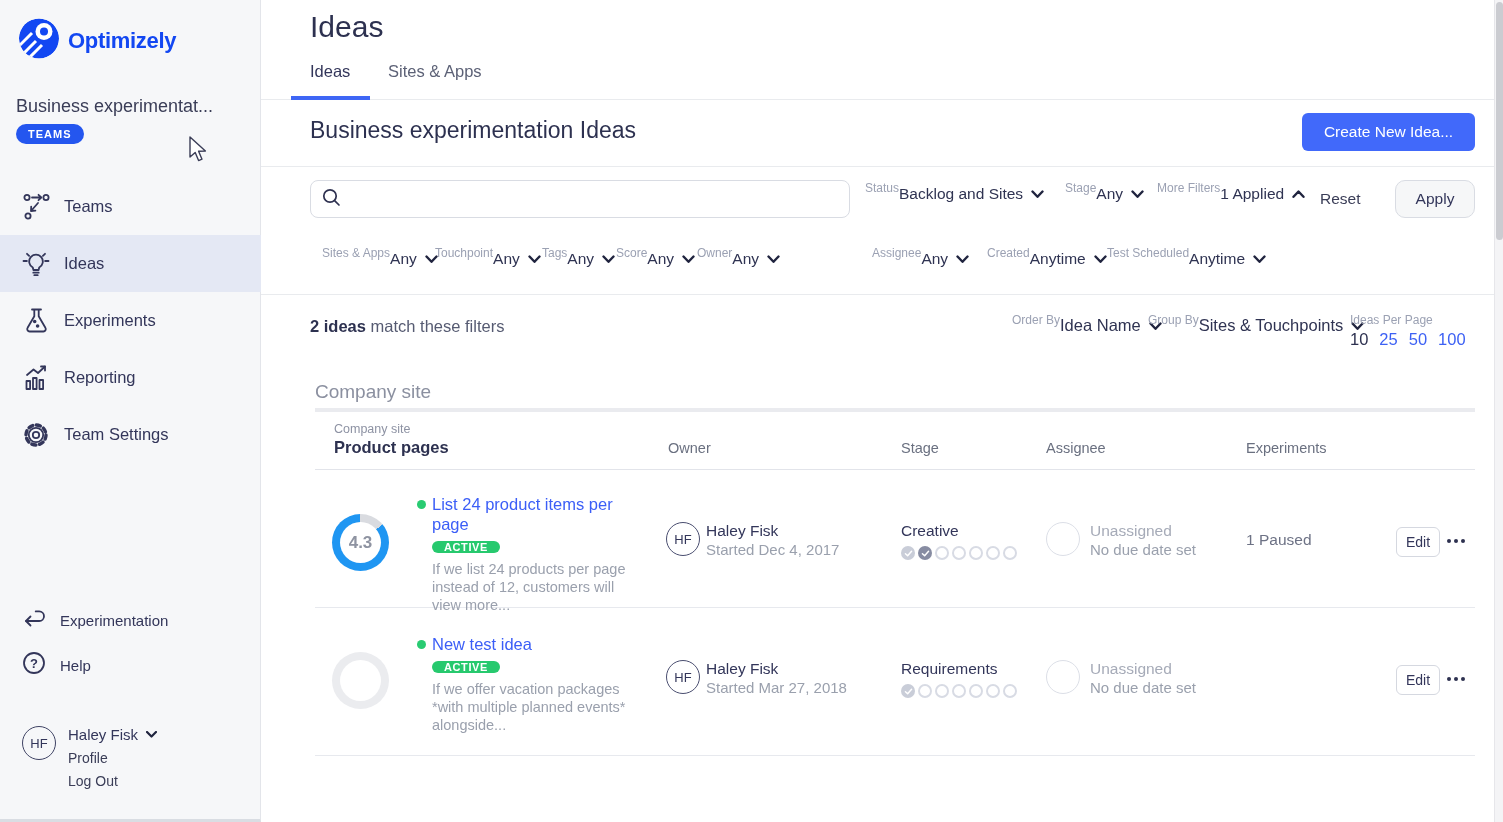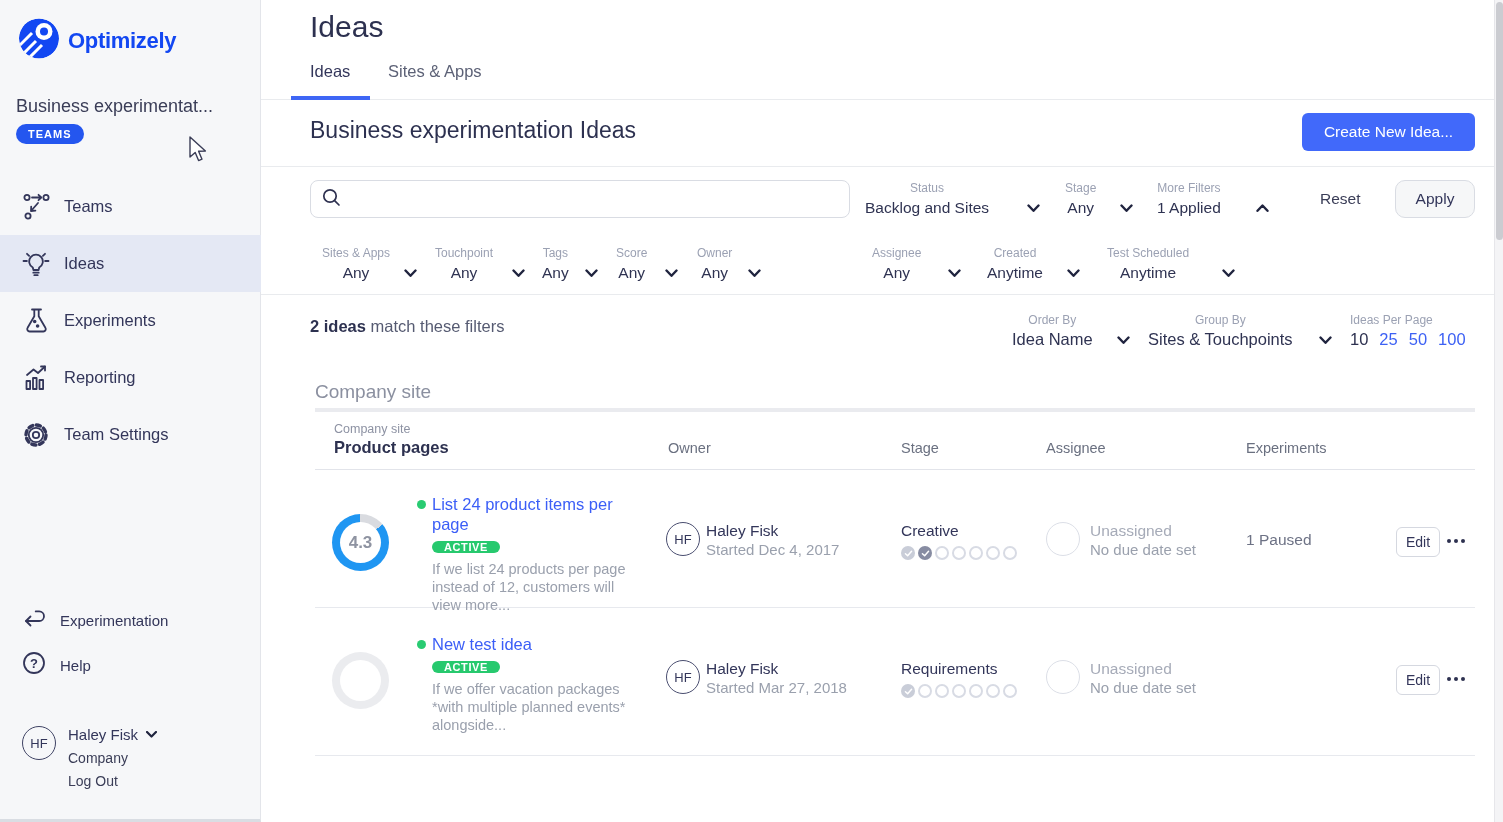--- a/index.html
+++ b/index.html
@@ -36,21 +36,21 @@
   .tab-underline { position:absolute; left:30px; top:96px; width:79px; height:4px; background:#3e66f5; }
 
   .m-toolbar { position:absolute; left:0; top:100px; width:100%; height:67px; border-bottom:1px solid #e9ebee; }
   .section-heading { position:absolute; left:49px; top:17px; font-size:23px; color:#2d3150; font-weight:400; }
   .create-btn { position:absolute; left:1041px; top:13px; width:173px; height:38px; background:#4169fa; color:#fff; font-size:15.5px; border:none; border-radius:6px; cursor:pointer; font-family:"Liberation Sans",sans-serif; }
 
   .m-filters { position:absolute; left:0; top:167px; width:100%; height:128px; border-bottom:1px solid #e9ebee; }
   .search-box { position:absolute; left:49px; top:13px; width:540px; height:38px; border:1px solid #d9dce3; border-radius:8px; background:#fff; display:flex; align-items:center; padding-left:11px; }
   .search-input { border:none; outline:none; flex:1; height:30px; margin-left:8px; font-size:15px; color:#33365a; background:transparent; }
   .dd { position:absolute; display:flex; justify-content:space-between; align-items:flex-end; cursor:pointer; }
-  .dd .ddtxt { display:flex; flex-direction:column;align-items:center; }
+  .dd .ddtxt { display:flex; flex-direction:row; }
   .dd .lbl { font-size:12px; color:#9ba1b3; line-height:14px; white-space:nowrap; }
   .dd .val { font-size:15.5px; color:#2f3352; line-height:19px; margin-top:3px; white-space:nowrap; }
   .dd .chev { margin-bottom:4px; margin-left:8px; }
   .r1 { top:14px; } .r2 { top:79px; }
   .reset-link { position:absolute; left:1059px; top:13px; height:38px; line-height:38px; font-size:15.5px; color:#3a3d57; cursor:pointer; }
   .apply-btn { position:absolute; left:1134px; top:13px; width:80px; height:38px; background:#f6f7f8; border:1px solid #d9dce3; border-radius:10px; font-size:15.5px; color:#33365a; cursor:pointer; font-family:"Liberation Sans",sans-serif; }
 
   .m-results { position:absolute; left:0; top:295px; width:100%; height:88px; }
   .match-line { position:absolute; left:49px; top:22px; font-size:16.5px; }
   .match-count { font-weight:bold; color:#2d3150; }
@@ -224,21 +224,21 @@
     <div class="user-avatar">HF</div>
     <div class="user-lines">
       <div class="user-name-row">
         <span>Haley Fisk</span>
         <span>
           <svg class="chevline" width="11" height="7" viewBox="0 0 11 7">
               <polyline points="1,1 5.5,5.5 10,1" fill="none" stroke="#20243f" stroke-width="2.2" stroke-linecap="round" stroke-linejoin="round"></polyline>
             </svg>
         </span>
       </div>
-      <div class="user-link">Company</div>
+      <div class="user-link">Profile</div>
       <div class="user-link">Log Out</div>
     </div>
   </div>
 </div>
 
 <div id="main">
 
   <div class="m-header">
     <div class="page-title">Ideas</div>
     <div class="tab t0">Ideas</div>

